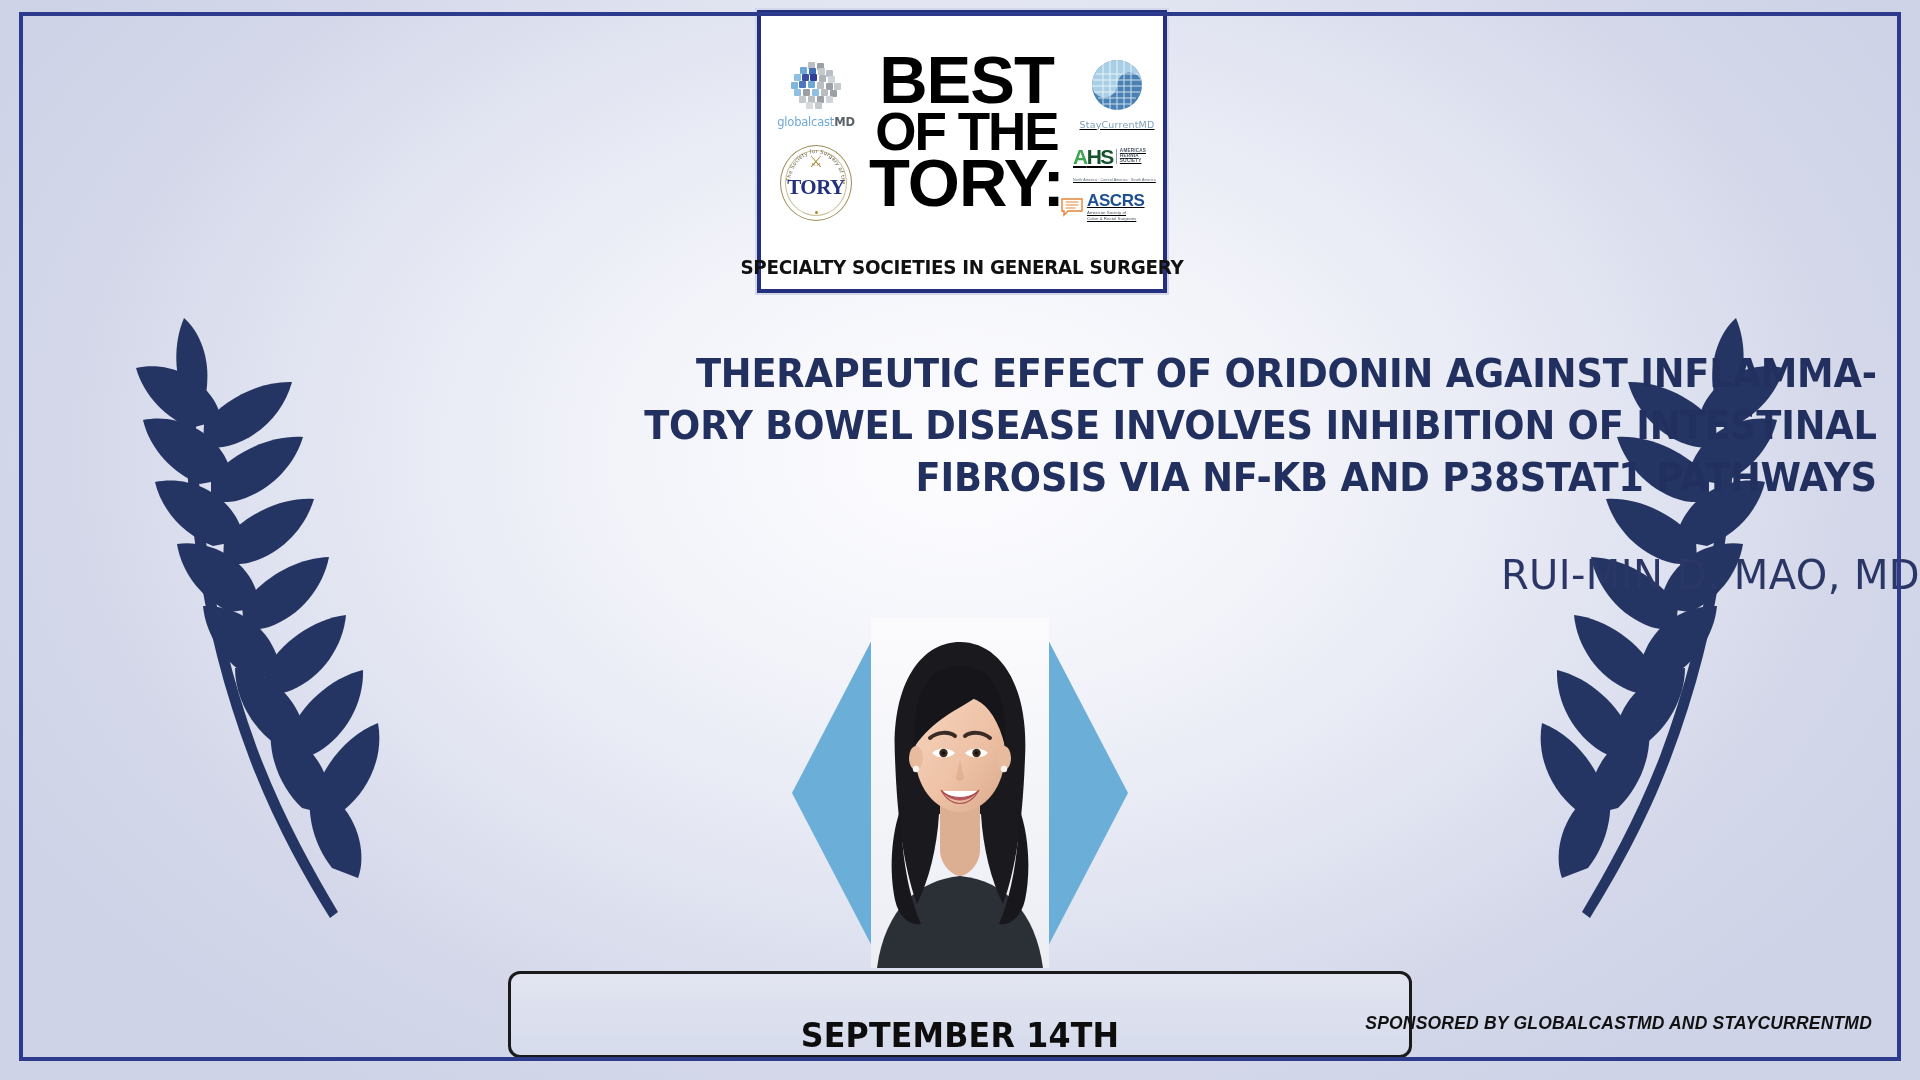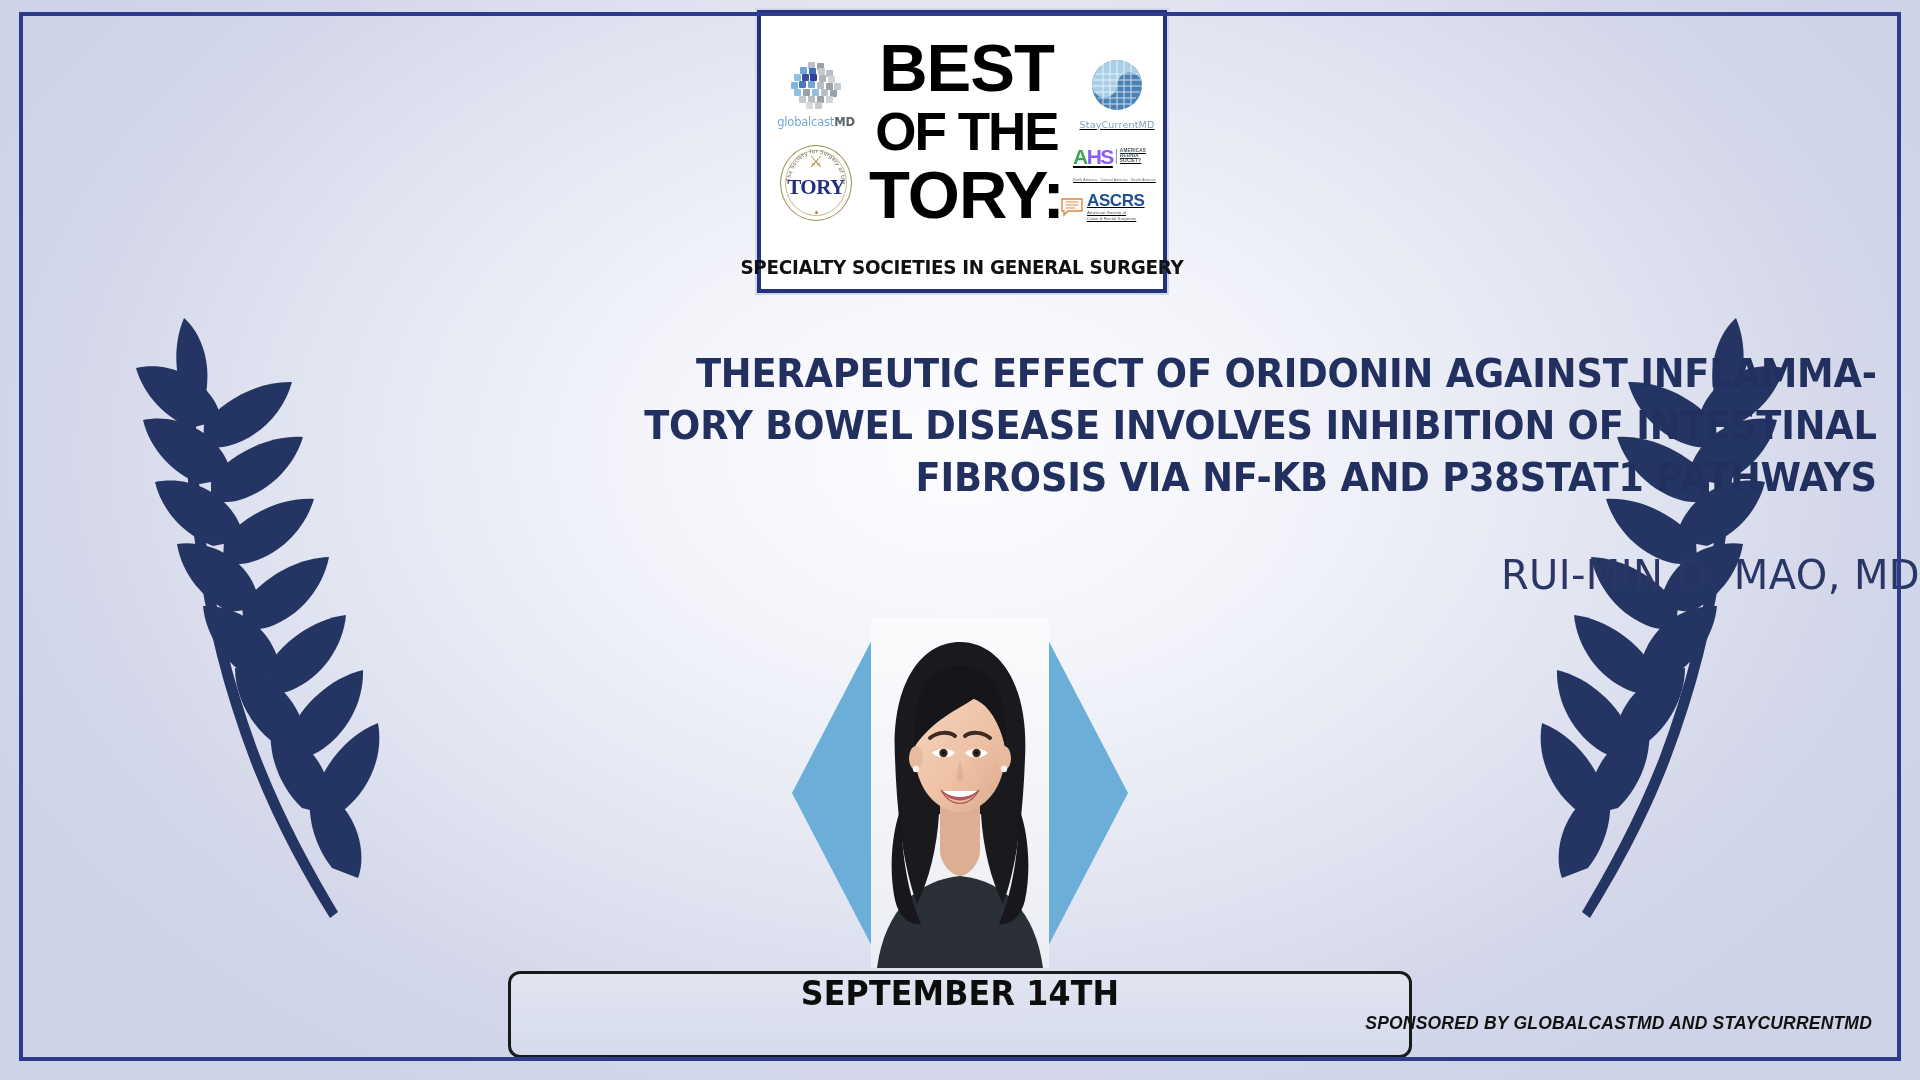--- a/index.html
+++ b/index.html
@@ -95,38 +95,37 @@
   
   .scm { width:86px; text-align:center; }
   .scm-ball { width:60px; height:56px; margin:0 auto 1px; position:relative; }
   .scm-word { font-size:9.5px; color:#7d9fb8; letter-spacing:.2px; font-family:"DejaVu Sans", sans-serif;}
 
   
   .ahs { width:88px; height:34px; display:flex; align-items:center; gap:3px; }
   .ahs-mark { font-size:21px; font-weight:700; letter-spacing:-1.5px; line-height:1;
               font-family:"Liberation Sans", sans-serif; }
   .ahs-mark .a { color:#3fa551; }
-  .ahs-mark .hs { color:#8b5cf6; }
+  .ahs-mark .hs { color:#14532d; }
   .ahs-right { border-left:1px solid #8f98a5; padding-left:3px; line-height:1.05; }
   .ahs-right div { font-size:4.6px; color:#4a5560; font-weight:700; letter-spacing:.2px; }
   .ahs-sub { font-size:3.6px; color:#5a6470; margin-top:1px; letter-spacing:.1px; }
 
   
   .ascrs { width:112px; display:flex; align-items:center; gap:4px; }
   .ascrs-mark { width:22px; height:20px; position:relative; flex:0 0 22px; }
   .ascrs-txt .big { font-size:17px; font-weight:700; color:#1d4f91; letter-spacing:-0.4px; line-height:1; }
   .ascrs-txt .small { font-size:4.4px; color:#4a5560; line-height:1.25; margin-top:1px; }
 
   
   #bob {
     flex:1;
     display:flex; flex-direction:column;
     align-items:center; justify-content:center;
     padding-top:4px;
-    gap:12px;
   }
   #bob .l {
     font-family:"Liberation Sans", sans-serif;
     font-weight:700; color:#000;
     line-height:.86; letter-spacing:-1px;
     white-space:nowrap;
   }
   #bob .l1 { font-size:67px; }
   #bob .l2 { font-size:53px; letter-spacing:-2px; }
   #bob .l3 { font-size:67px; letter-spacing:-1px; }
@@ -191,21 +190,21 @@
   }
   #photo .face { position:absolute; inset:0; }
 
   
   #date-banner {
     position:absolute; left:508px; top:971px;
     width:904px; height:87px;
     border:3px solid #1a1a1a;
     border-radius:12px;
     background:linear-gradient(180deg,#e2e5f1 0%, #d6dbec 100%);
-    display:flex; align-items:flex-start; justify-content:center;
+    display:flex; align-items:flex-end; justify-content:center;
     z-index:25;
   }
   #date-banner span {
     font-family:"DejaVu Sans", sans-serif;
     font-weight:700; font-size:33px; color:#0d0d0d;
     letter-spacing:.2px; transform:scaleX(.96);
   }
 
   
   #sponsor {

